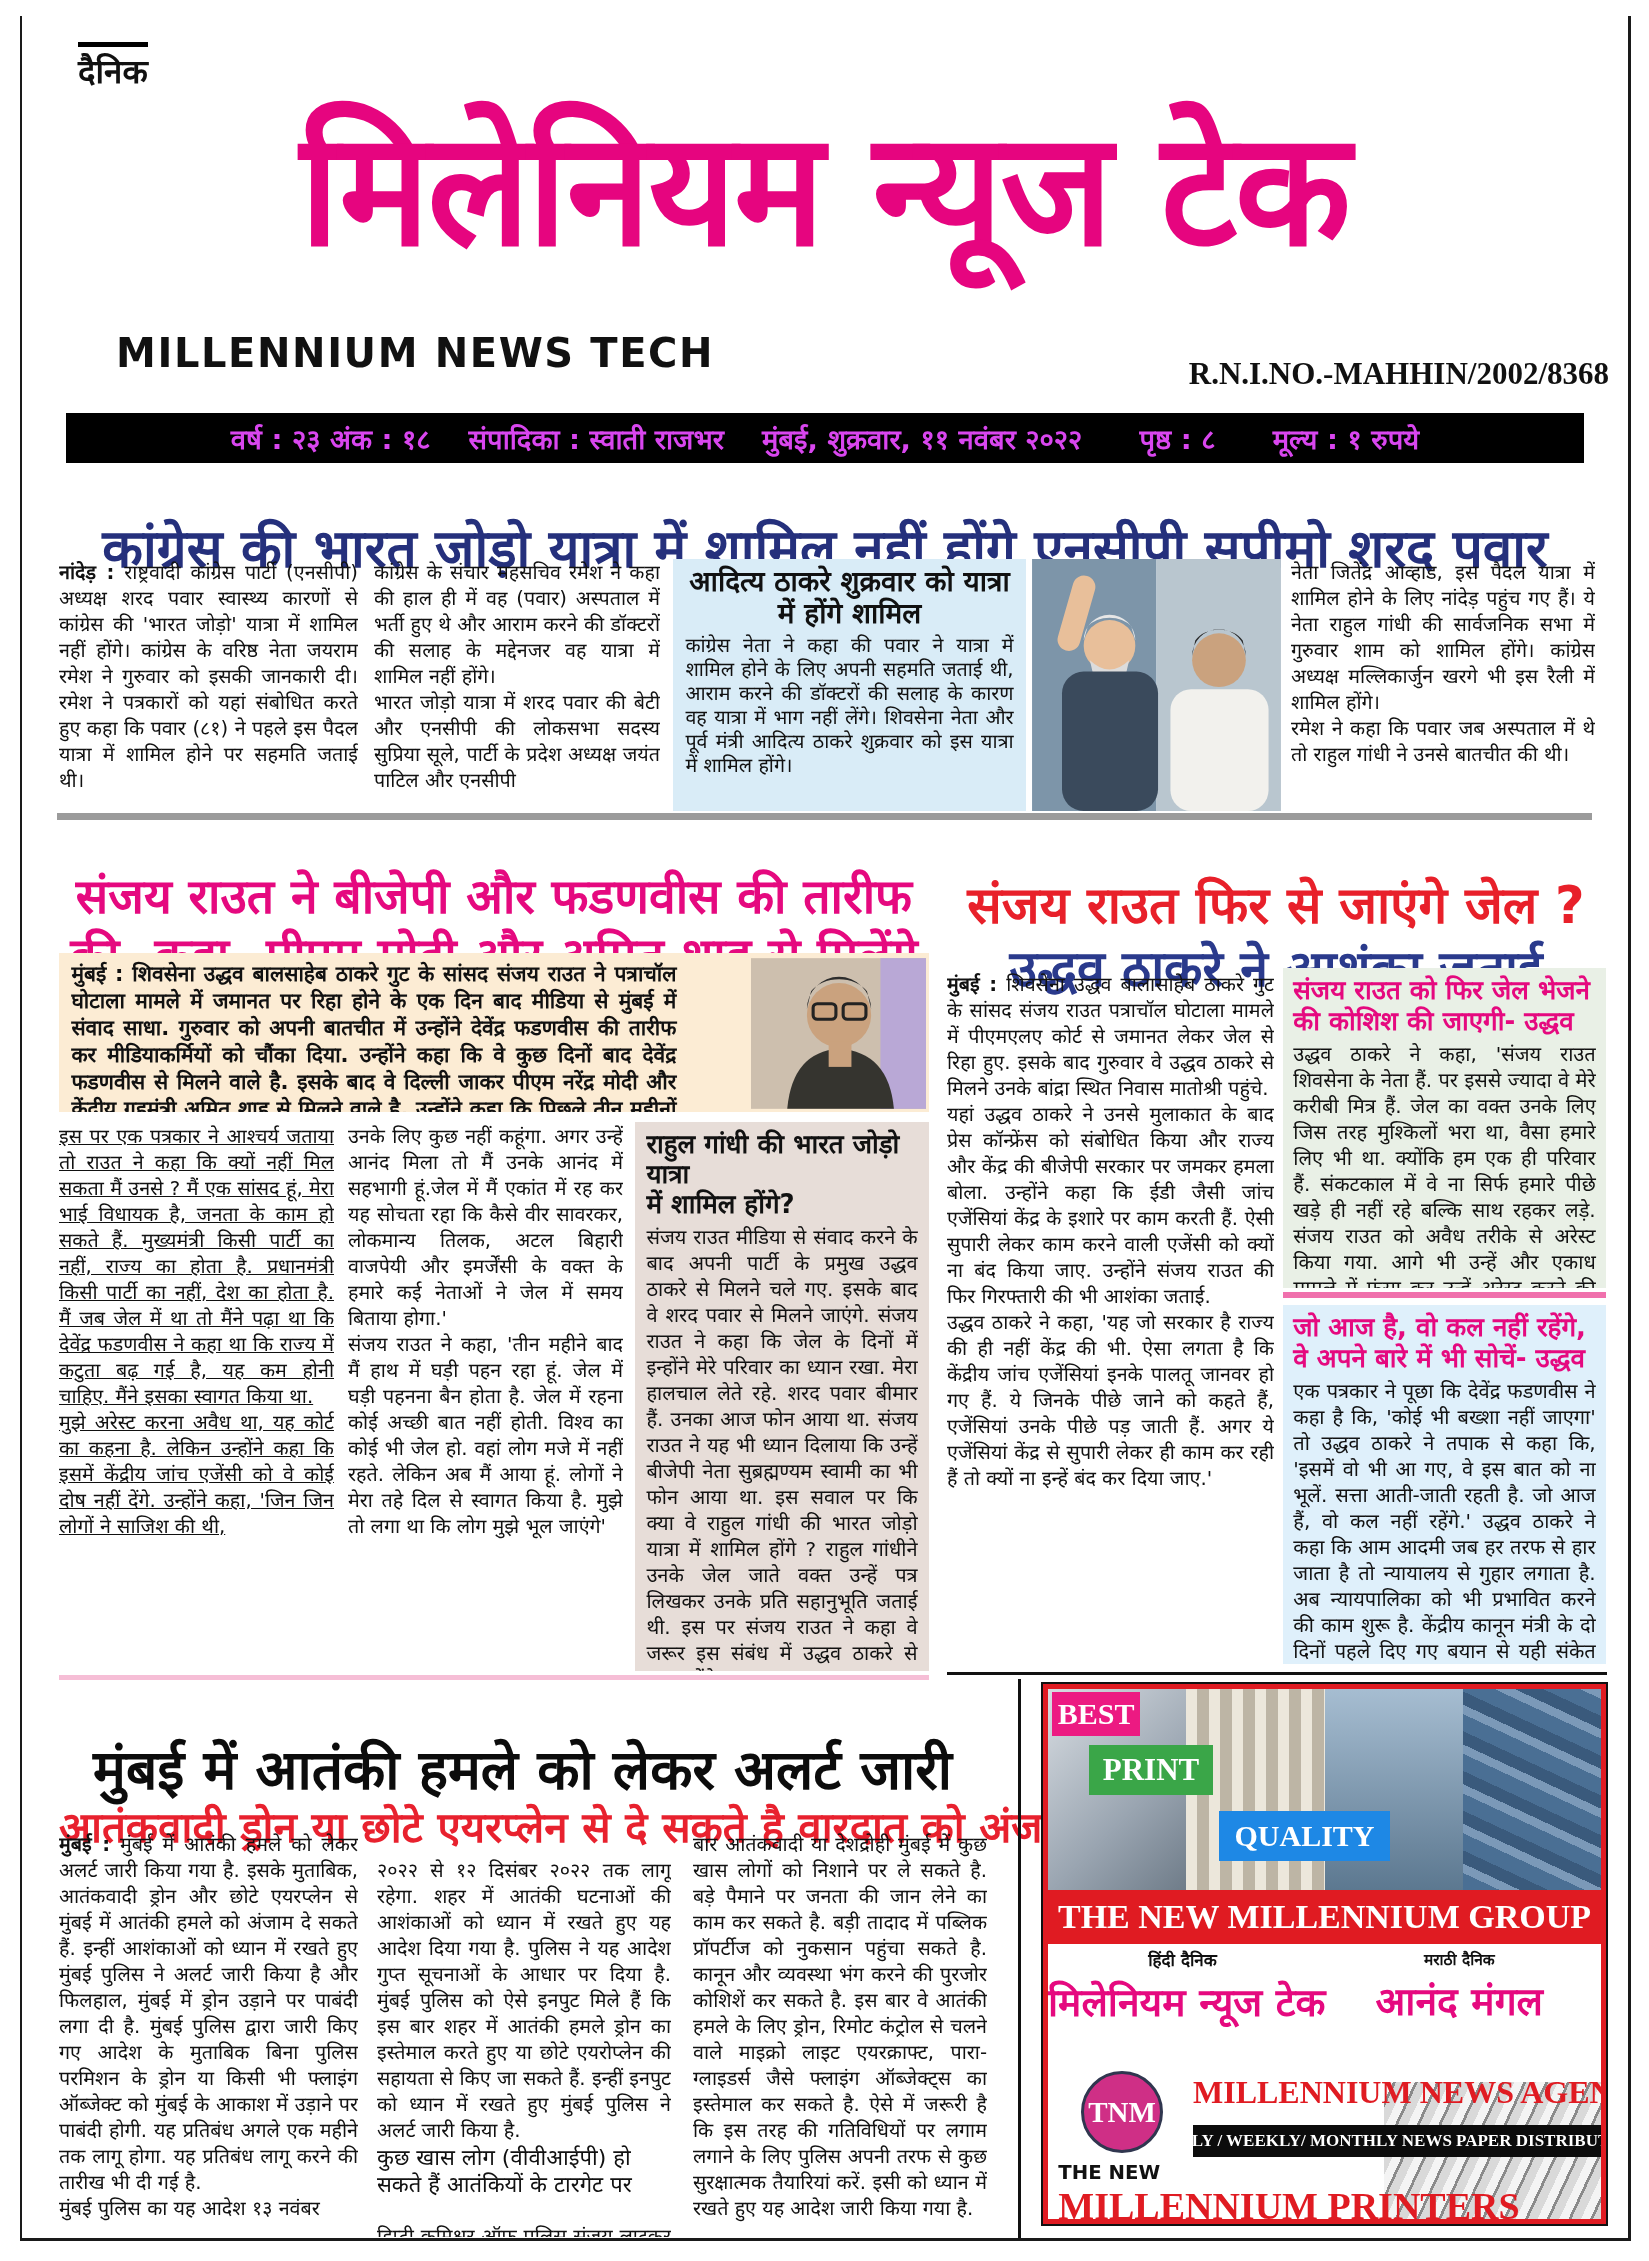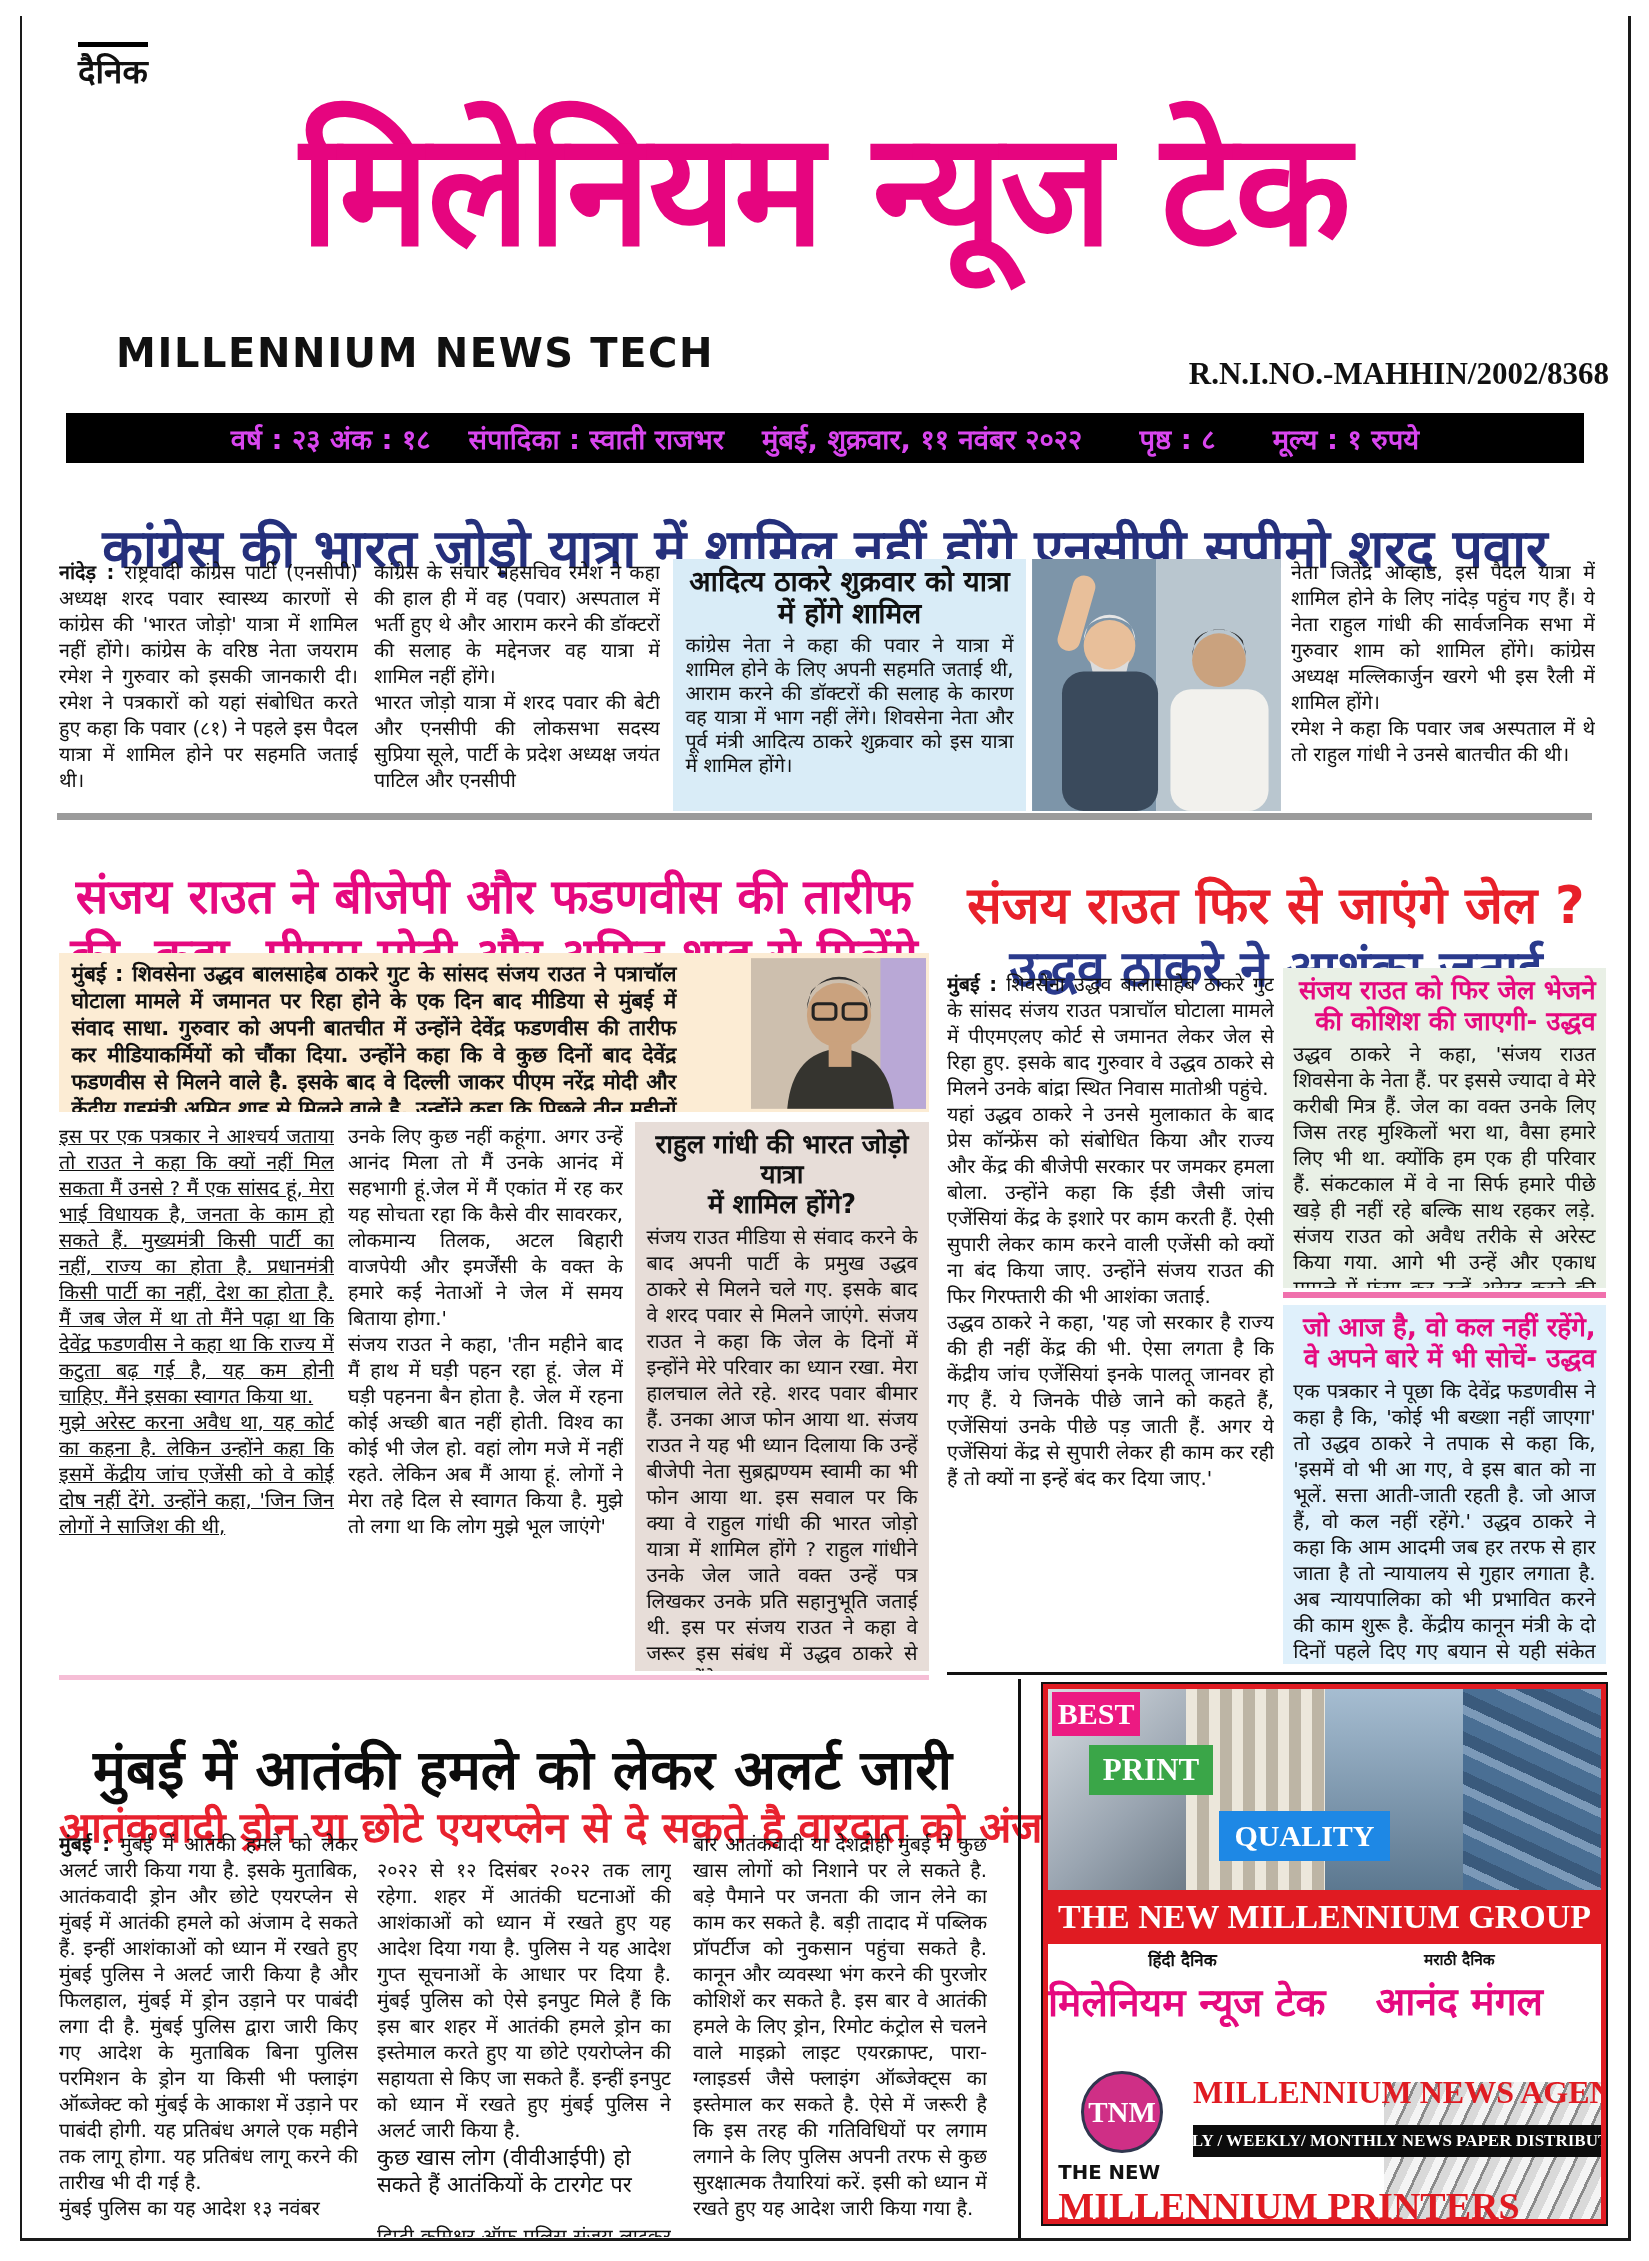--- a/index.html
+++ b/index.html
@@ -42,29 +42,29 @@
 
   
   .s2-headline{left:59px;top:827px;width:870px;color:#e5097f;font-size:48px;font-weight:700;
     line-height:1.23;text-align:center;white-space:pre-line;}
   .s2-lead{left:59px;top:953px;width:870px;height:159px;background:#fcecd4;padding:8.3px 12.4px;overflow:hidden;}
   .s2-lead-text{width:605px;font-size:21px;line-height:27px;font-weight:700;text-align:justify;white-space:pre-line;}
   .s2-photo{left:751px;top:958px;width:175px;height:151px;overflow:hidden;}
   .s2-col1{left:59px;top:1124px;width:275px;height:547px;text-decoration:underline;}
   .s2-col2{left:348px;top:1124px;width:275px;height:547px;}
   .s2-box{left:635px;top:1122px;width:294px;height:549px;background:#e7ddd8;padding:7.2px 11.4px;overflow:hidden;}
-  .s2-box-title{font-size:26px;line-height:30px;font-weight:700;text-align:center;margin-bottom:5.2px;}
+  .s2-box-title{font-size:26px;line-height:30px;font-weight:700;margin-bottom:5.2px;}
   .s2-box-body{font-size:20px;line-height:26px;text-align:justify;white-space:pre-line;}
 
   
   .s3-headline1{left:947px;top:826px;width:658px;text-align:center;color:#e8202a;font-size:51px;font-weight:700;white-space:nowrap;}
   .s3-headline2{left:947px;top:891px;width:658px;text-align:center;color:#2a3a8c;font-size:50px;font-weight:700;white-space:nowrap;}
   .s3-col1{left:947px;top:972px;width:327px;height:693px;}
   .s3-greenbox{left:1283px;top:968px;width:323px;height:320px;background:#e9f0e6;padding:7.2px 10.3px;overflow:hidden;}
-  .s3-box-title{color:#e5097f;font-size:26px;line-height:31px;font-weight:700;text-align:right;margin-bottom:4.1px;}
+  .s3-box-title{color:#e5097f;font-size:26px;line-height:31px;font-weight:700;text-align:left;margin-bottom:4.1px;}
   .s3-box-body{font-size:20px;line-height:26px;text-align:justify;white-space:pre-line;}
   .s3-pinkrule{left:1283px;top:1292px;width:323px;height:6.2px;background:#f071ad;}
   .s3-bluebox{left:1283px;top:1305px;width:323px;height:359px;background:#dff0fb;padding:7.2px 10.3px;overflow:hidden;}
 
   
   .s4-pinkrule{left:59px;top:1675px;width:870px;height:4.7px;background:#f6bed6;}
   .s4-rule-right{left:947px;top:1672px;width:660px;height:2.6px;background:#111;}
   .s4-headline{left:59px;top:1684px;width:927px;text-align:center;font-size:55px;font-weight:700;color:#0c0c0c;white-space:nowrap;}
   .s4-subheadline{left:59px;top:1755px;width:927px;text-align:center;font-size:42px;font-weight:700;color:#e8212e;white-space:nowrap;}
   .s4-col1{left:59px;top:1832px;width:299px;height:405px;}

